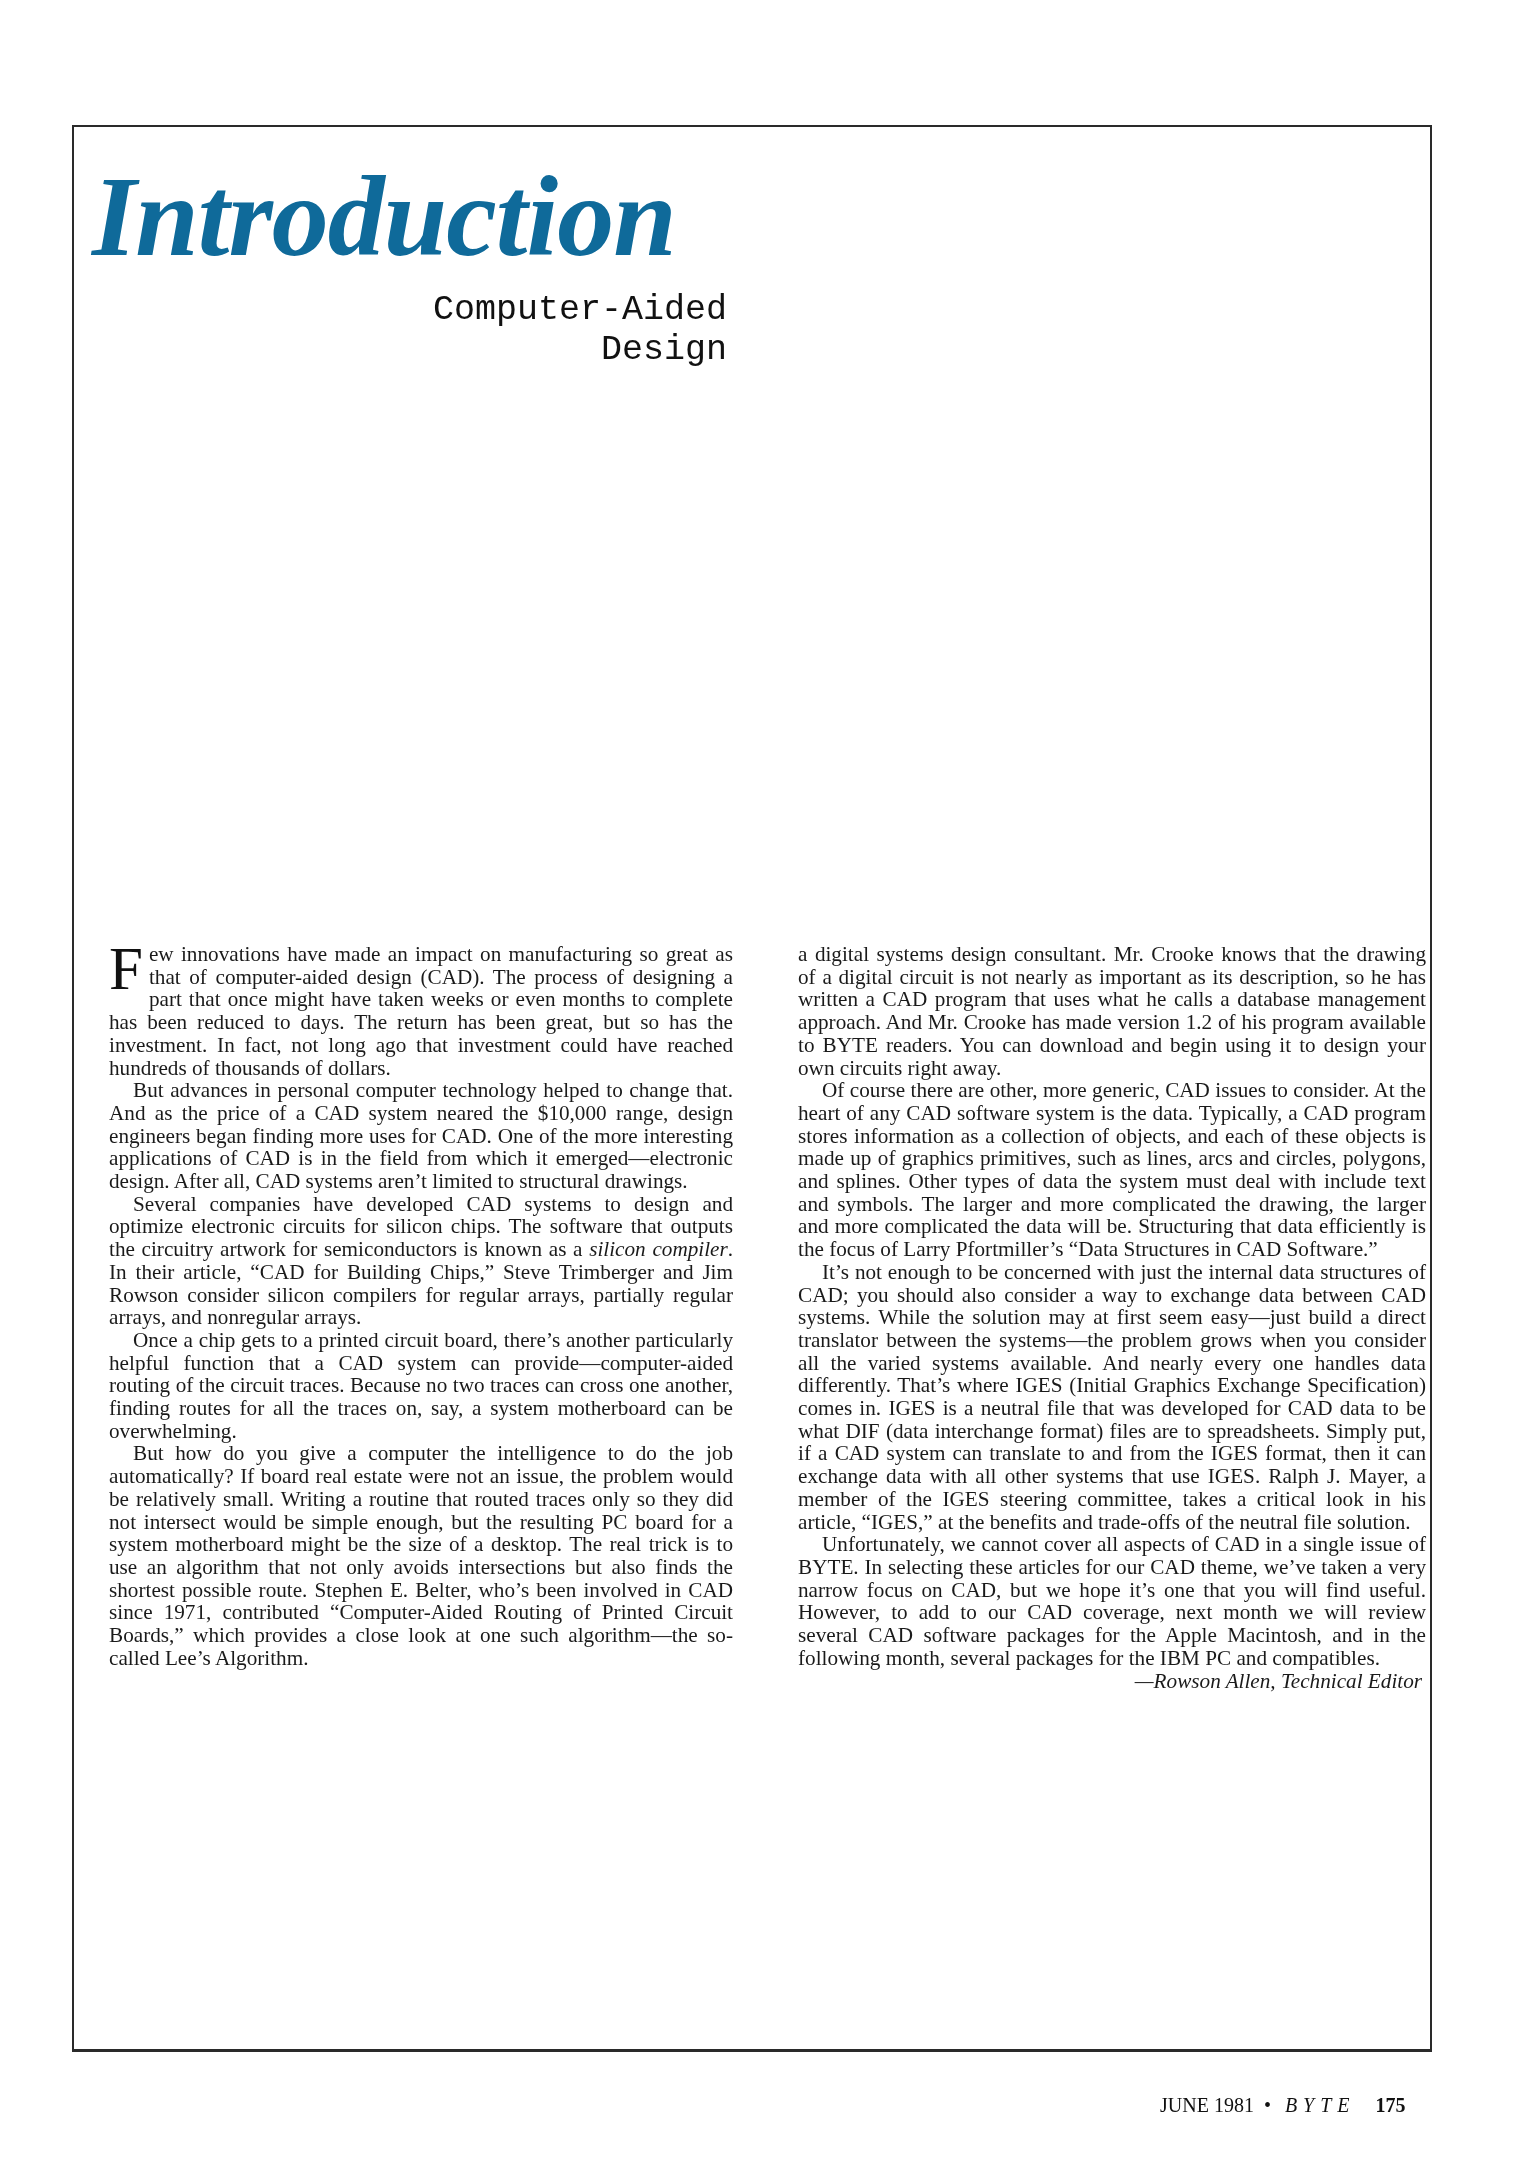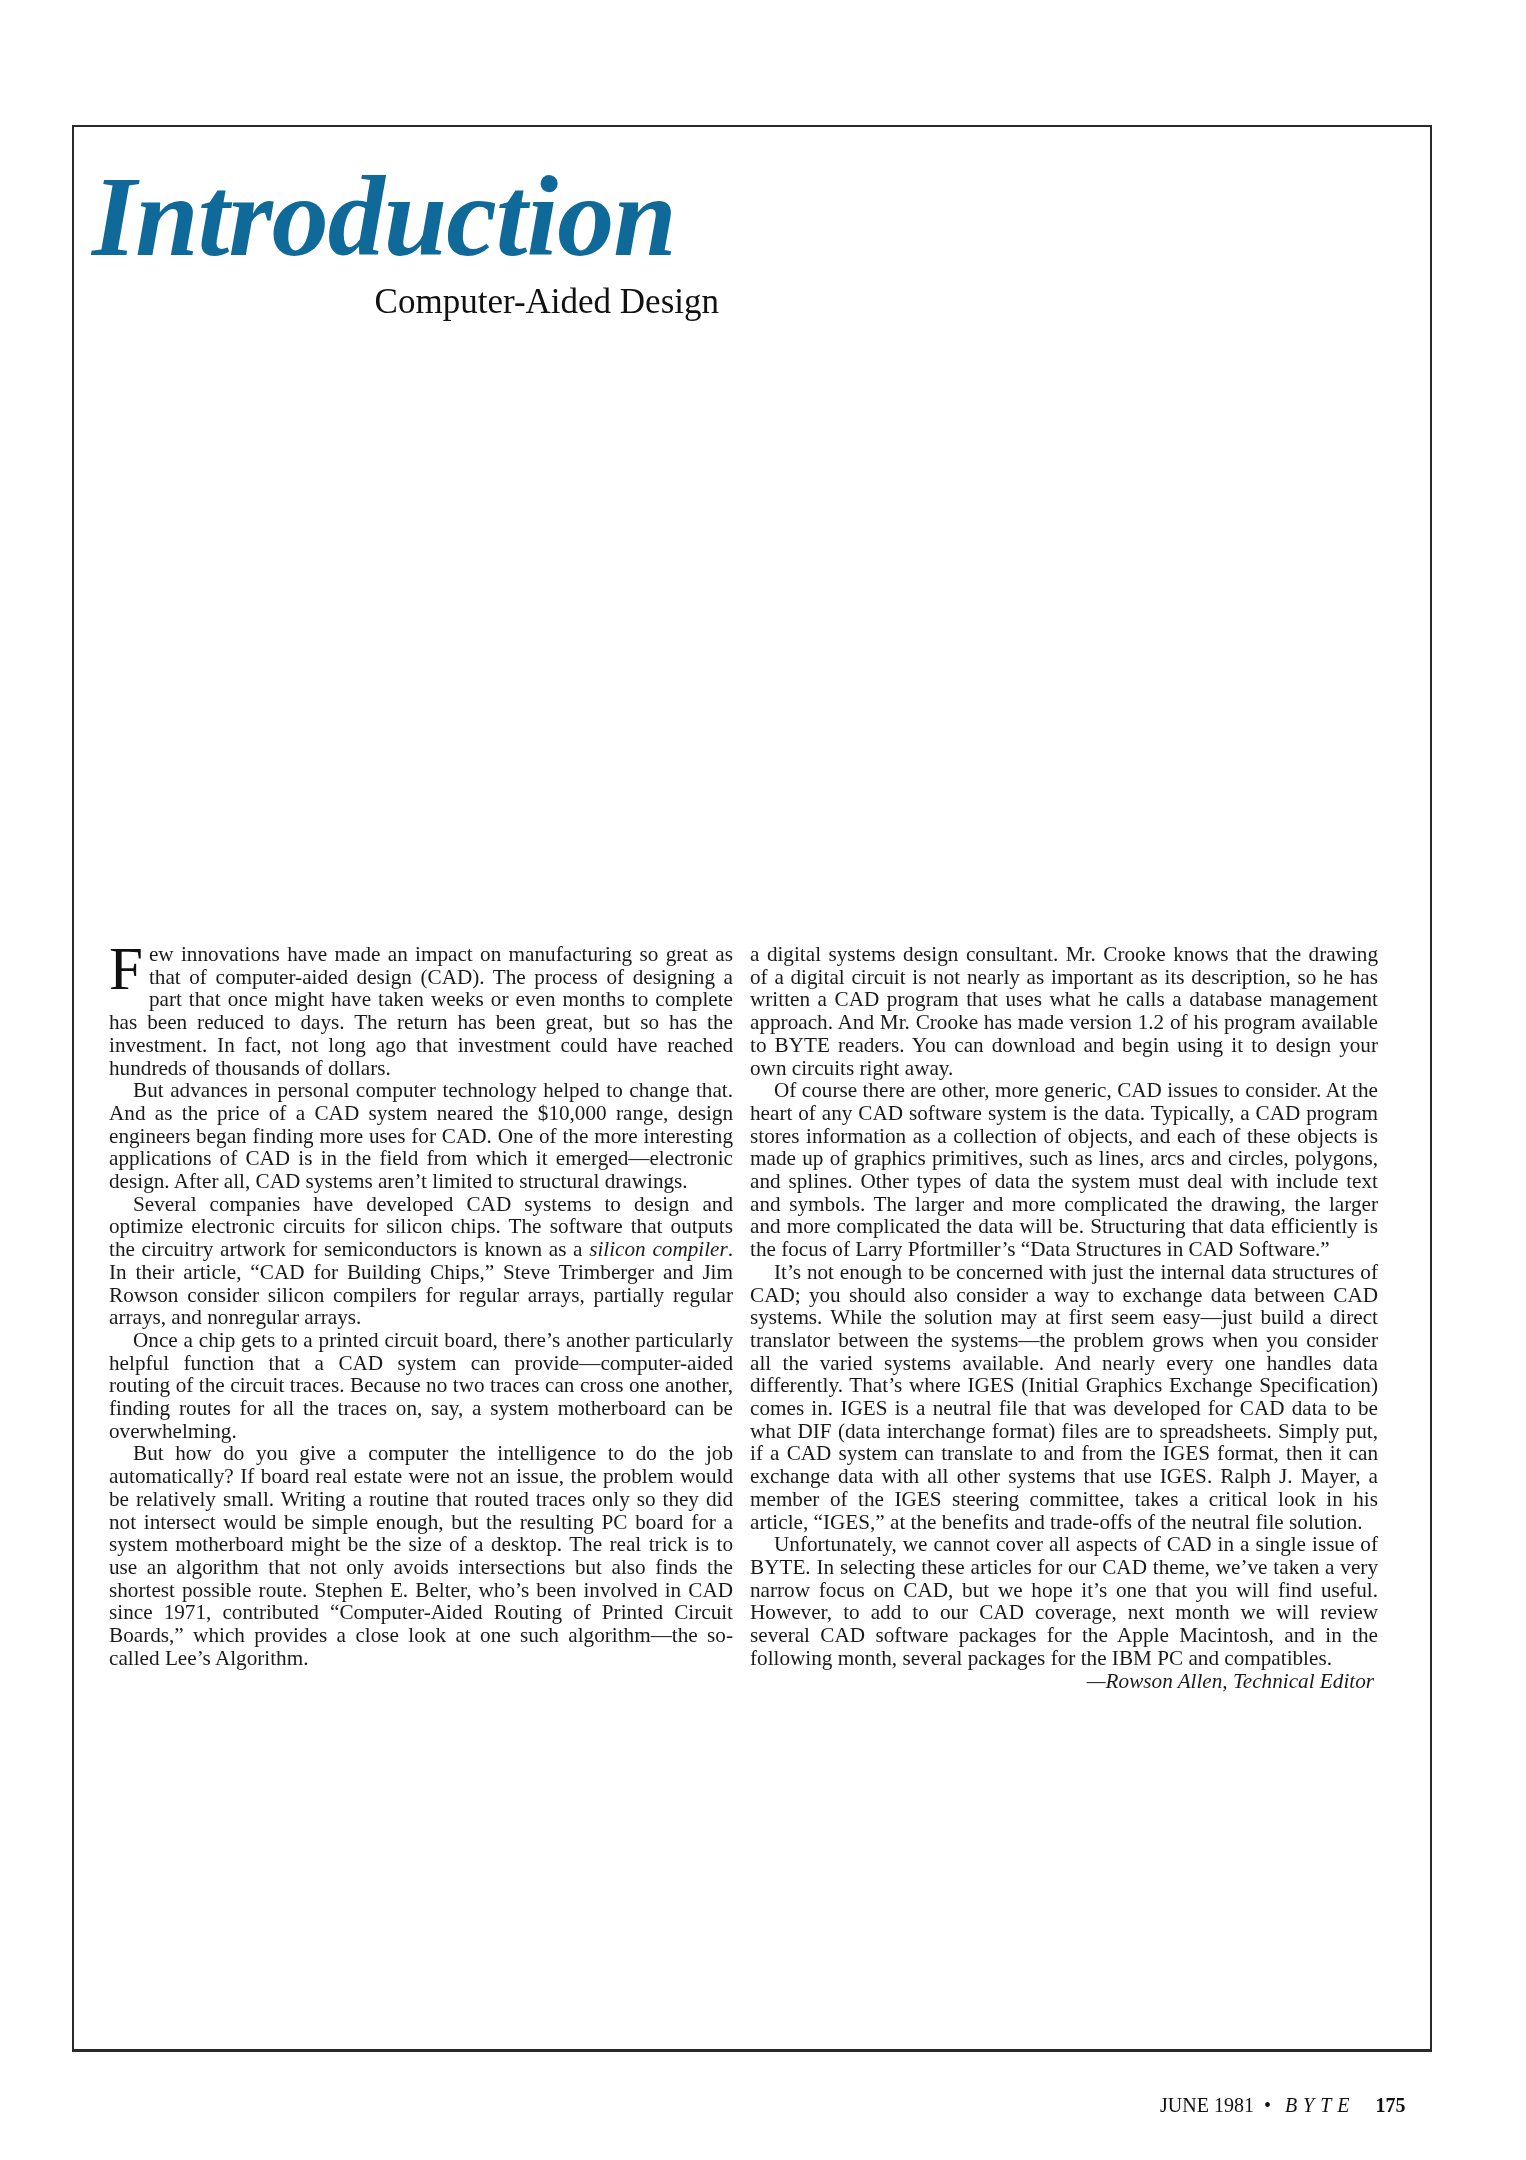--- a/index.html
+++ b/index.html
@@ -41,34 +41,35 @@
     }
     .subtitle {
       position: absolute;
       left: 339px;
       top: 282px;
       width: 380px;
       text-align: right;
       font-size: 35px;
       line-height: 40px;
       color: #111;
-      margin: 0;
+      margin: 8px;
       font-weight: normal;
+      font-family: Liberation Mono, monospace;
     }
     .column {
       position: absolute;
       top: 943px;
       width: 624px;
       font-size: 21.2px;
       line-height: 22.7px;
       text-align: justify;
       hyphens: manual;
     }
     .col-left { left: 109px; }
-    .col-right { left: 750px; width: 628px; }
+    .col-right { left: 798px; width: 628px; }
     .column p {
       margin: 0;
       text-indent: 24px;
     }
     .column p.no-indent { text-indent: 0; }
     .dropcap {
       float: left;
       font-size: 61px;
       line-height: 46px;
       margin: 3px 6px 0 0;

